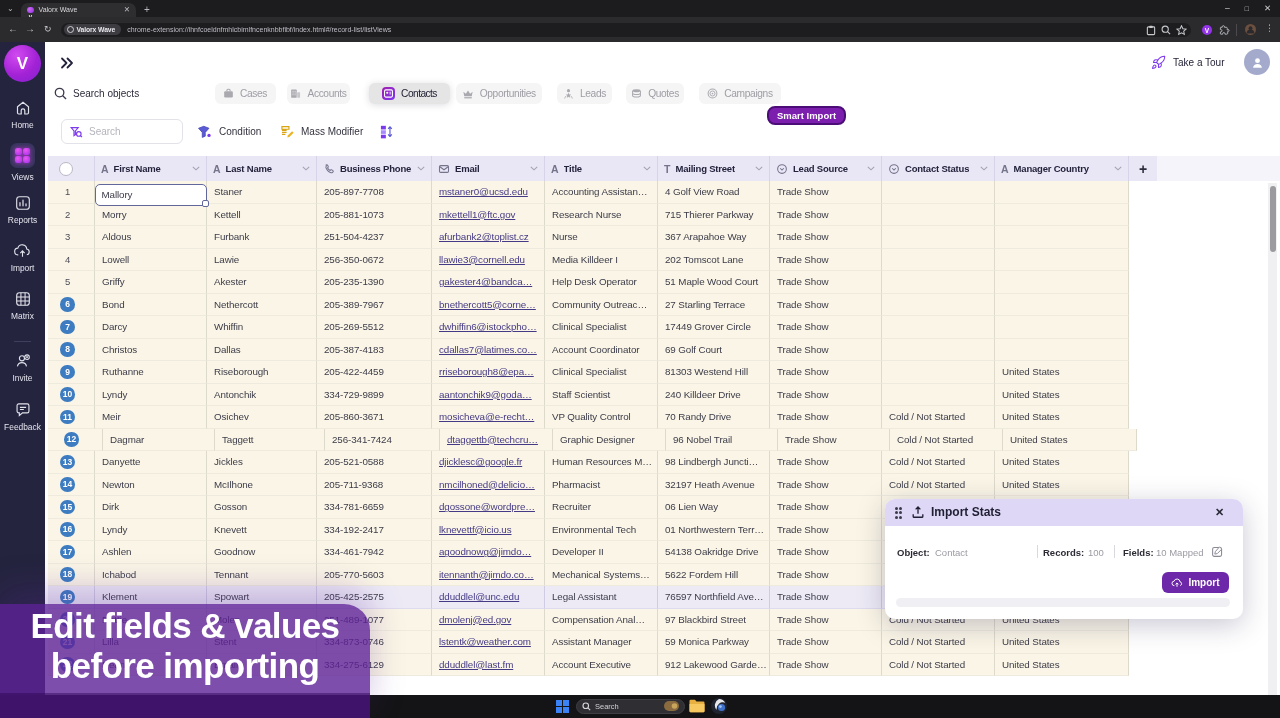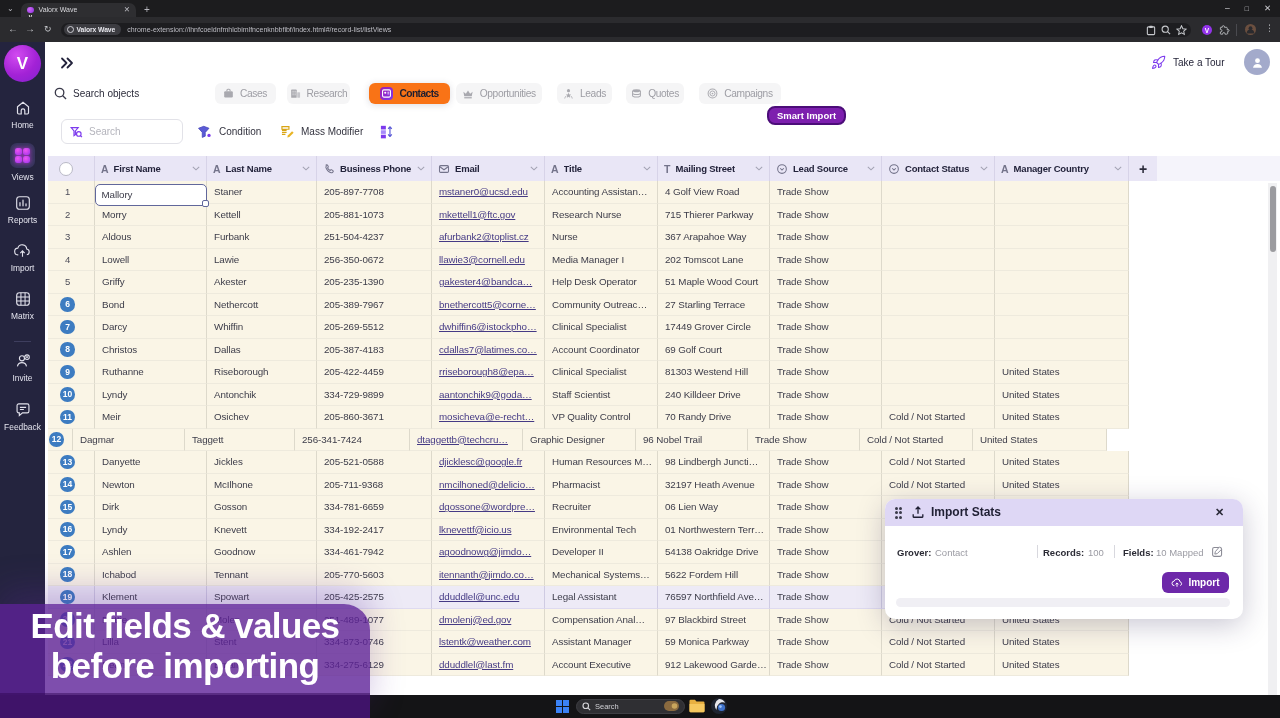--- a/index.html
+++ b/index.html
@@ -31,21 +31,21 @@
 .navdiv{position:absolute;left:14px;width:17px;border-top:1.5px solid #3e3e5e}
 .vbtn{width:25px;height:25px;margin:0 auto;border-radius:7px;background:#35355a;display:flex;align-items:center;justify-content:center}
 .vtile{display:grid;grid-template-columns:6.5px 6.5px;grid-template-rows:6.5px 6.5px;gap:1.5px}
 .vtile i{background:radial-gradient(circle at 40% 35%,#f055f0,#9333ea);border-radius:2px;box-shadow:0 0 5px rgba(220,60,240,.8)}
 
 #expand{position:absolute;left:60px;top:55px}
 #sobj{position:absolute;left:54px;top:87px;display:flex;align-items:center;gap:6px;font-size:10px;color:#2b2b3a;font-weight:500}
 #tat{position:absolute;left:1151px;top:55px;display:flex;align-items:center;gap:7px;font-size:10px;color:#1f1f33;font-weight:500}
 #avatar{position:absolute;left:1244px;top:49px;width:26px;height:26px;border-radius:50%;background:#a3aacb;display:flex;align-items:center;justify-content:center}
 .tabp{position:absolute;top:83px;height:21px;border-radius:6px;background:#f5f5f6;display:flex;align-items:center;justify-content:center;gap:6px;font-size:10.2px;color:#9d9da4;font-weight:500;letter-spacing:-0.35px}
-.tabp.on{background:#f97316;box-shadow:0 1px 7px rgba(60,60,90,.18);color:#1d1d30;font-weight:700;letter-spacing:-0.55px}
+.tabp.on{background:#e5e5e5;box-shadow:0 1px 7px rgba(60,60,90,.18);color:#1d1d30;font-weight:400;letter-spacing:-0.55px}
 .ctile{width:13.5px;height:13.5px;border-radius:4px;background:linear-gradient(135deg,#a21caf,#7c3aed);display:flex;align-items:center;justify-content:center;flex:0 0 auto}
 
 #sbox{position:absolute;left:61px;top:119px;width:122px;height:25px;border:1px solid #e2e2e8;border-radius:6px;background:#fff;display:flex;align-items:center;padding:0 7px;gap:6px}
 #sbox .ph{font-size:10px;color:#b4b4bc}
 .tbtn{position:absolute;top:119px;height:25px;display:flex;align-items:center;gap:7px;font-size:10px;color:#33333f;font-weight:500}
 #smart{position:absolute;left:767px;top:106px;width:79px;height:19px;background:#7d1fae;border:2px solid #4c0d79;border-radius:8px;color:#fff;font-size:9.5px;font-weight:600;display:flex;align-items:center;justify-content:center}
 
 #thead{position:absolute;left:48px;top:156px;height:25px;display:flex;background:#e9e6f6}
 .hc{height:25px;border-right:1px solid #d7d3e8;display:flex;align-items:center;padding:0 6px;gap:5px;position:relative}
 .hl{font-size:9.5px;font-weight:700;color:#23233b;white-space:nowrap;overflow:hidden;letter-spacing:-0.2px}
@@ -228,21 +228,21 @@
         <path d="M5 4V2.8A1.2 1.2 0 0 1 6.2 1.6h1.6A1.2 1.2 0 0 1 9 2.8V4" fill="none" stroke="#a9a9af" stroke-width="1.4"></path>
       </svg>
       <span>Cases</span>
     </div>
   <div class="tabp" style="left:287px;width:63px">
       <svg width="11" height="11" viewBox="0 0 14 14">
         <rect x="1.5" y="2" width="7" height="10.5" rx="0.8" fill="#a9a9af"></rect>
         <rect x="9.2" y="5.5" width="3.6" height="7" rx="0.6" fill="#c6c6cb"></rect>
         <path d="M3.2 4.2h1.4M5.8 4.2h1.4M3.2 6.4h1.4M5.8 6.4h1.4M3.2 8.6h1.4M5.8 8.6h1.4" stroke="#fff" stroke-width="0.9"></path>
       </svg>
-      <span>Research</span>
+      <span>Accounts</span>
     </div>
   <div class="tabp on" style="left:368.5px;width:81.5px">
       <span class="ctile">
         <svg width="9" height="9" viewBox="0 0 10 10">
           <rect x="0.6" y="1" width="8.8" height="8" rx="1.4" fill="none" stroke="#fff" stroke-width="1.2"></rect>
           <circle cx="3.6" cy="4.2" r="1.2" fill="#fff"></circle>
           <path d="M6 3.6h2M6 5.4h2" stroke="#fff" stroke-width="0.9"></path>
         </svg>
       </span>
       <span>Contacts</span>
@@ -435,21 +435,21 @@
 <div class="trow" style="top:248.5px">
       <div class="c cc" style="width:47px">
         <span class="num">4</span>
       </div>
       <div class="c " style="width:112px">Lowell</div>
       <div class="c " style="width:110px">Lawie</div>
       <div class="c " style="width:115px">256-350-0672</div>
       <div class="c " style="width:113px">
         <span class="lnk">llawie3@cornell.edu</span>
       </div>
-      <div class="c " style="width:113px">Media Manager I</div>
+      <div class="c " style="width:113px">Media Killdeer I</div>
       <div class="c " style="width:112px">202 Tomscot Lane</div>
       <div class="c " style="width:112px">Trade Show</div>
       <div class="c " style="width:113px"></div>
       <div class="c " style="width:134px"></div>
     </div>
 <div class="trow" style="top:271.0px">
       <div class="c cc" style="width:47px">
         <span class="num">5</span>
       </div>
       <div class="c " style="width:112px">Griffy</div>
@@ -554,21 +554,21 @@
       <div class="c " style="width:113px">
         <span class="lnk">mosicheva@e-recht…</span>
       </div>
       <div class="c " style="width:113px">VP Quality Control</div>
       <div class="c " style="width:112px">70 Randy Drive</div>
       <div class="c " style="width:112px">Trade Show</div>
       <div class="c " style="width:113px">Cold / Not Started</div>
       <div class="c " style="width:134px">United States</div>
     </div>
 <div class="trow" style="top:428.5px">
-      <div class="c cc" style="width:25px">
+      <div class="c cc" style="width:55px">
         <span class="badge">12</span>
       </div>
       <div class="c " style="width:112px">Dagmar</div>
       <div class="c " style="width:110px">Taggett</div>
       <div class="c " style="width:115px">256-341-7424</div>
       <div class="c " style="width:113px">
         <span class="lnk">dtaggettb@techcru…</span>
       </div>
       <div class="c " style="width:113px">Graphic Designer</div>
       <div class="c " style="width:112px">96 Nobel Trail</div>
@@ -750,21 +750,21 @@
           <i></i>
           <i></i>
         </span>
       <svg style="position:absolute;left:26px;top:6px" width="14" height="14" viewBox="0 0 16 16">
           <path d="M8 10V2.5M5.3 5L8 2.2 10.7 5" fill="none" stroke="#1f1f33" stroke-width="1.5"></path>
           <path d="M2.5 10.5v2.5a1 1 0 0 0 1 1h9a1 1 0 0 0 1-1v-2.5" fill="none" stroke="#1f1f33" stroke-width="1.5"></path>
         </svg>
       <span class="ttl">Import Stats</span>
       <span class="x">✕</span>
     </div>
-    <span class="sitem slbl" style="left:12px;top:48px">Grover:</span>
+    <span class="sitem slbl" style="left:12px;top:48px">Object:</span>
     <span class="sitem sval" style="left:50px;top:48px">Contact</span>
     <span class="sep" style="left:152px;top:46px"></span>
     <span class="sitem slbl" style="left:158px;top:48px">Records:</span>
     <span class="sitem sval" style="left:203px;top:48px">100</span>
     <span class="sep" style="left:229px;top:46px"></span>
     <span class="sitem slbl" style="left:238px;top:48px">Fields:</span>
     <span class="sitem sval" style="left:271px;top:48px">10 Mapped</span>
     <svg style="position:absolute;left:326px;top:46px" width="13" height="13" viewBox="0 0 16 16">
         <rect x="2" y="3" width="11" height="11" rx="2" fill="none" stroke="#8a8a95" stroke-width="1.3"></rect>
         <path d="M10.5 2.2l2.8 2.8-5.6 5.6-3 .6.6-3z" fill="#fff" stroke="#8a8a95" stroke-width="1.2"></path>

